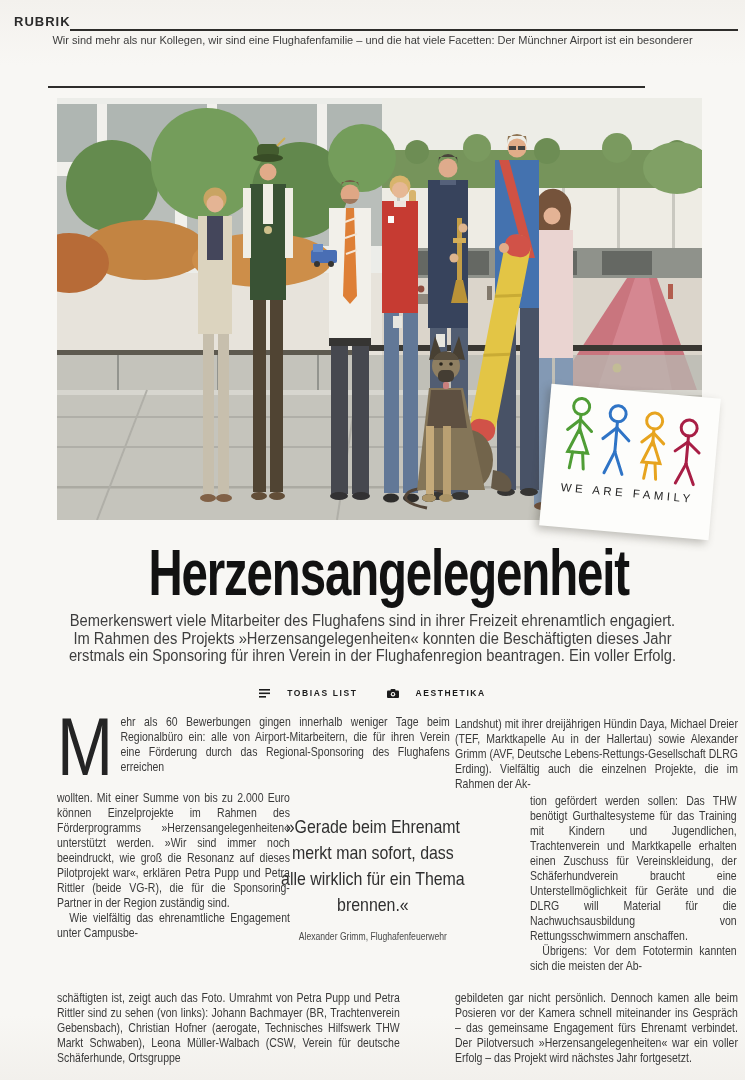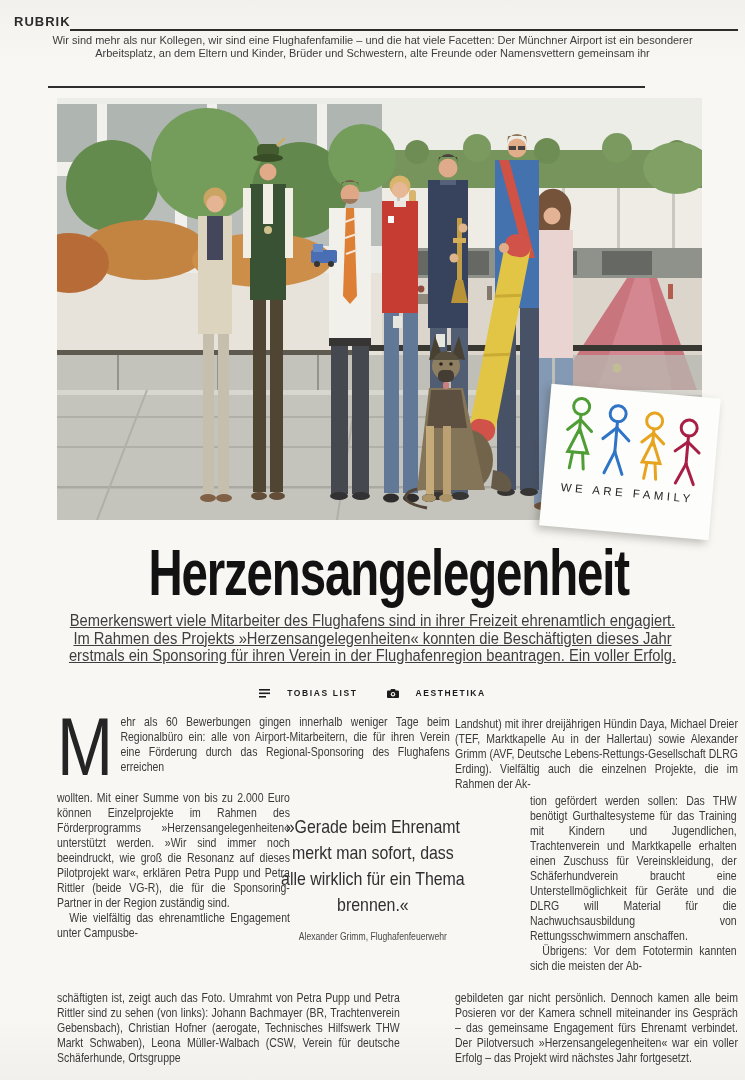--- a/index.html
+++ b/index.html
@@ -21,21 +21,21 @@
   
   .card{position:absolute;left:545px;top:391px;width:170px;height:136px;background:#fdfdfb;
     transform:rotate(5deg);box-shadow:-3px 4px 9px rgba(60,55,45,.3);padding:6px 0 0 0;
     text-align:center;}
   .card-text{font-size:11.5px;letter-spacing:3.5px;color:#1f1f1f;font-weight:400;margin-top:2px;}
   
   .headline{position:absolute;left:0;top:536px;width:100%;text-align:center;color:#121212;padding-left:16px;}
   .headline span{display:inline-block;font-size:64px;font-weight:700;letter-spacing:-1.5px;
     transform:scaleX(.74);transform-origin:50% 50%;white-space:nowrap;}
   .deck{position:absolute;left:0;top:612px;width:100%;text-align:center;font-size:16px;
-    line-height:17.6px;color:#3e3e3e;text-decoration:underline;}
+    line-height:17.6px;color:#3e3e3e;}
   .deck div{transform:scaleX(.92);transform-origin:50% 50%;white-space:nowrap;}
   .byline{position:absolute;left:0;top:684px;width:100%;display:flex;justify-content:center;
     align-items:center;gap:17px;}
   .byline .lbl{font-size:8.5px;font-weight:700;letter-spacing:1.6px;color:#1c1c1c;}
   .byline .ic{display:inline-block;margin-left:12px;}
   .byline .ic:first-child{margin-left:0;}
   
   .blk{position:absolute;text-align:justify;font-size:12.8px;line-height:15px;
     color:#3a3a3a;transform:scaleX(.82);transform-origin:0 0;letter-spacing:0;}
   .blk p{margin:0;}
@@ -57,21 +57,20 @@
 </head>
 <body>
 
 <div class="page">
 
   <div class="rubric">RUBRIK</div>
   <div class="rule1"></div>
 
   <div class="intro">
     <div>Wir sind mehr als nur Kollegen, wir sind eine Flughafenfamilie – und die hat viele Facetten: Der Münchner Airport ist ein besonderer</div>
-    <div>Arbeitsplatz, an dem Eltern und Kinder, Brüder und Schwestern, alte Freunde oder Namensvettern gemeinsam ihr</div>
   </div>
   <div class="rule2"></div>
 
   <div class="photo">
     <svg width="645" height="422" viewBox="0 0 645 422">
       <rect x="0" y="0" width="645" height="422" fill="#e9e6df"></rect>
 
       <g>
         <rect x="0" y="0" width="330" height="175" fill="#eef0ee"></rect>
         <rect x="0" y="6" width="330" height="58" fill="#adb5b3"></rect>

